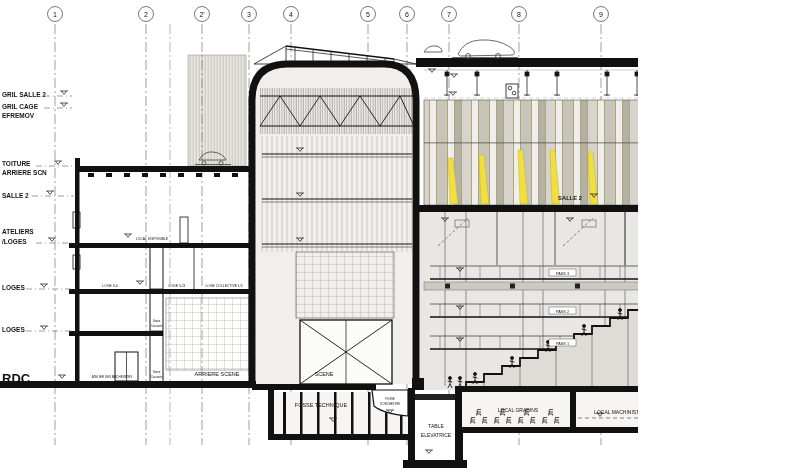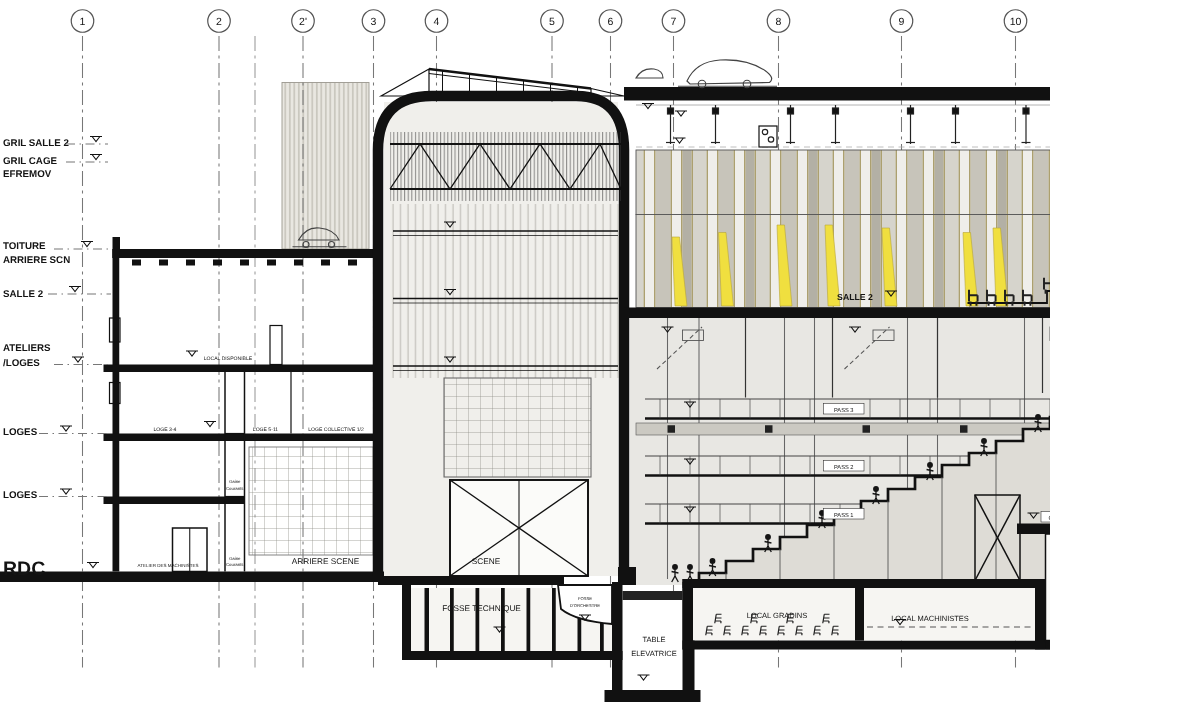--- a/index.html
+++ b/index.html
@@ -1,16 +1,16 @@
 <!DOCTYPE html>
 <html><head>
 <meta charset="utf-8">
 <style>
   html,body{margin:0;padding:0;background:#fff;}
-  #stage{position:relative;width:700px;height:474px;background:#fff;overflow:hidden;text-align:center;}
+  #stage{position:relative;width:638px;height:474px;background:#fff;overflow:hidden;text-align:center;}
   svg{display:block;font-family:"Liberation Sans","DejaVu Sans",sans-serif;}
   text{fill:#141414;}
 </style>
 </head>
 <body>
 
 <div id="stage">
 <svg width="800" height="474" viewBox="0 0 800 474">
 <defs>
   <pattern id="pvh" width="3" height="8" patternUnits="userSpaceOnUse">

